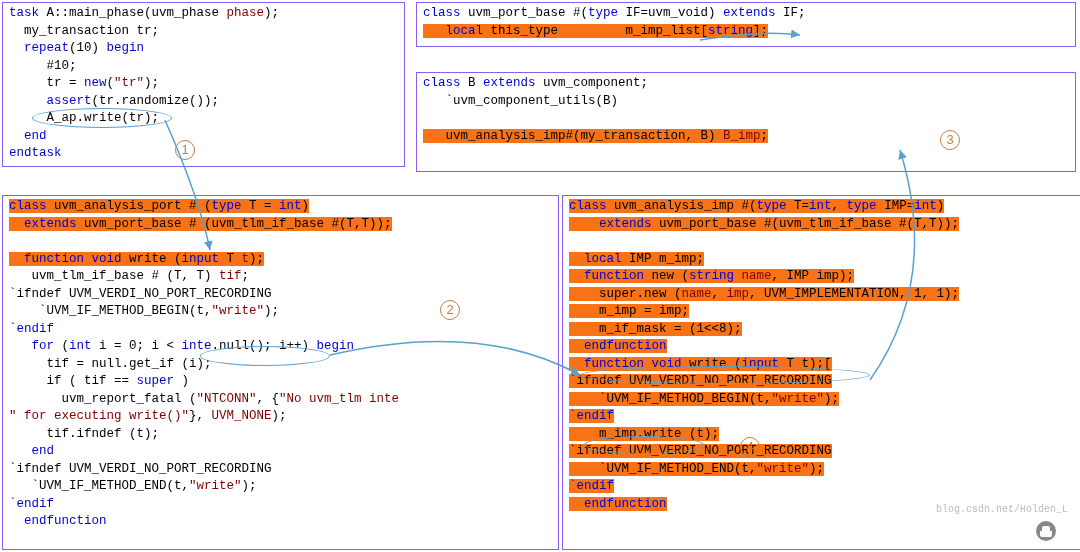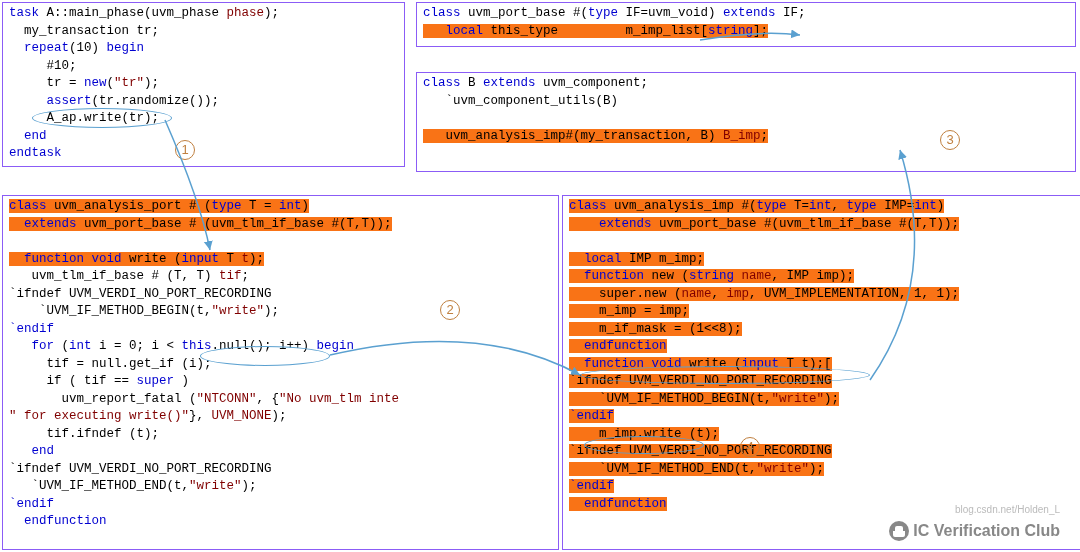--- a/index.html
+++ b/index.html
@@ -7,21 +7,21 @@
 .box{position:absolute;border:1px solid #8b5cf6}
 .code{white-space:pre;padding:2px 6px}
 .kw{color:#0000d0}
 .type{color:#800000}
 .str{color:#800000}
 .func{color:#800000}
 .hl{background:#f97316}
 .circled{position:absolute;width:20px;height:20px;border:1.5px solid #c08040;border-radius:50%;text-align:center;line-height:18px;font-size:13px;color:#c08040;font-family:Arial}
 .oval{position:absolute;border:1.5px solid #5aa0d0;border-radius:50%}
 .watermark{position:absolute;right:20px;bottom:10px;font-family:Arial;font-size:16px;color:#888;font-weight:bold}
-.watermark2{position:absolute;right:20px;bottom:35px;font-family:Liberation Sans, sans-serif;font-size:10px;color:#bbb}
+.watermark2{position:absolute;right:12px;bottom:35px;font-family:Liberation Mono, monospace;font-size:10px;color:#bbb}
 .wmicon{display:inline-block;width:20px;height:20px;background:#888;border-radius:50%;vertical-align:middle;margin-right:4px;position:relative}
 .wmicon::before{content:"";position:absolute;width:8px;height:6px;background:#fff;border-radius:2px 2px 0 0;top:5px;left:6px}
 .wmicon::after{content:"";position:absolute;width:12px;height:6px;background:#fff;border-radius:0 0 2px 2px;top:10px;left:4px}
 svg.conn{position:absolute;top:0;left:0;width:1080px;height:552px;pointer-events:none}
 </style>
 </head>
 <body>
 
 <div class="box" style="left:2px;top:2px;width:403px;height:165px">
 <div class="code"><span class="kw">task</span><span> A::main_phase(uvm_phase </span><span class="type">phase</span><span>);</span>
@@ -49,21 +49,21 @@
 
 <div class="box" style="left:2px;top:195px;width:557px;height:355px">
 <div class="code"><span class="hl"><span class="kw">class</span><span> uvm_analysis_port # (</span><span class="kw">type</span><span> T = </span><span class="kw">int</span><span>)</span></span>
 <span class="hl"><span class="kw">  extends</span><span> uvm_port_base # (uvm_tlm_if_base #(T,T));</span></span>
 <span></span>
 <span class="hl"><span class="kw">  function void</span><span> write (</span><span class="kw">input</span><span> T </span><span class="type">t</span><span>);</span></span>
 <span>   uvm_tlm_if_base # (T, T) </span><span class="type">tif</span><span>;</span>
 <span>`ifndef UVM_VERDI_NO_PORT_RECORDING</span>
 <span>    `UVM_IF_METHOD_BEGIN(t,</span><span class="str">"write"</span><span>);</span>
 <span class="kw">`endif</span>
-<span class="kw">   for</span><span> (</span><span class="kw">int</span><span> i = 0; i &lt; </span><span class="kw">this</span><span>.null(); i++) </span><span class="kw">begin</span>
+<span class="kw">   for</span><span> (</span><span class="kw">int</span><span> i = 0; i &lt; </span><span class="kw">inte</span><span>.null(); i++) </span><span class="kw">begin</span>
 <span>     tif = null.get_if (i);</span>
 <span>     if ( tif == </span><span class="kw">super</span><span> )</span>
 <span>       uvm_report_fatal (</span><span class="str">"NTCONN"</span><span>, {</span><span class="str">"No uvm_tlm inte</span>
 <span class="str">" for executing write()"</span><span>}, </span><span class="type">UVM_NONE</span><span>);</span>
 <span>     tif.ifndef (t);</span>
 <span class="kw">   end</span>
 <span>`ifndef UVM_VERDI_NO_PORT_RECORDING</span>
 <span>   `UVM_IF_METHOD_END(t,</span><span class="str">"write"</span><span>);</span>
 <span class="kw">`endif</span>
 <span class="kw">  endfunction</span></div>
@@ -106,13 +106,13 @@
         <path d="M0,0 L6,3 L0,6 Z" fill="#5aa0d0"></path>
       </marker>
     </defs>
 <path d="M165,120 Q200,200 210,250" stroke="#5aa0d0" stroke-width="1.5" fill="none" marker-end="url(#ah)"></path>
 <path d="M330,355 Q480,320 580,375" stroke="#5aa0d0" stroke-width="1.5" fill="none" marker-end="url(#ah)"></path>
 <path d="M700,40 Q760,30 800,35" stroke="#5aa0d0" stroke-width="1.5" fill="none" marker-end="url(#ah)"></path>
 <path d="M870,380 Q940,280 900,150" stroke="#5aa0d0" stroke-width="1.5" fill="none" marker-end="url(#ah)"></path>
 </svg>
 
 <div class="watermark2">blog.csdn.net/Holden_L</div>
-<div class="watermark"><span class="wmicon"></span><span>IC Verification Club</span></div>
+<div class="watermark"><span class="wmicon"></span></div>
 
 </body></html>

